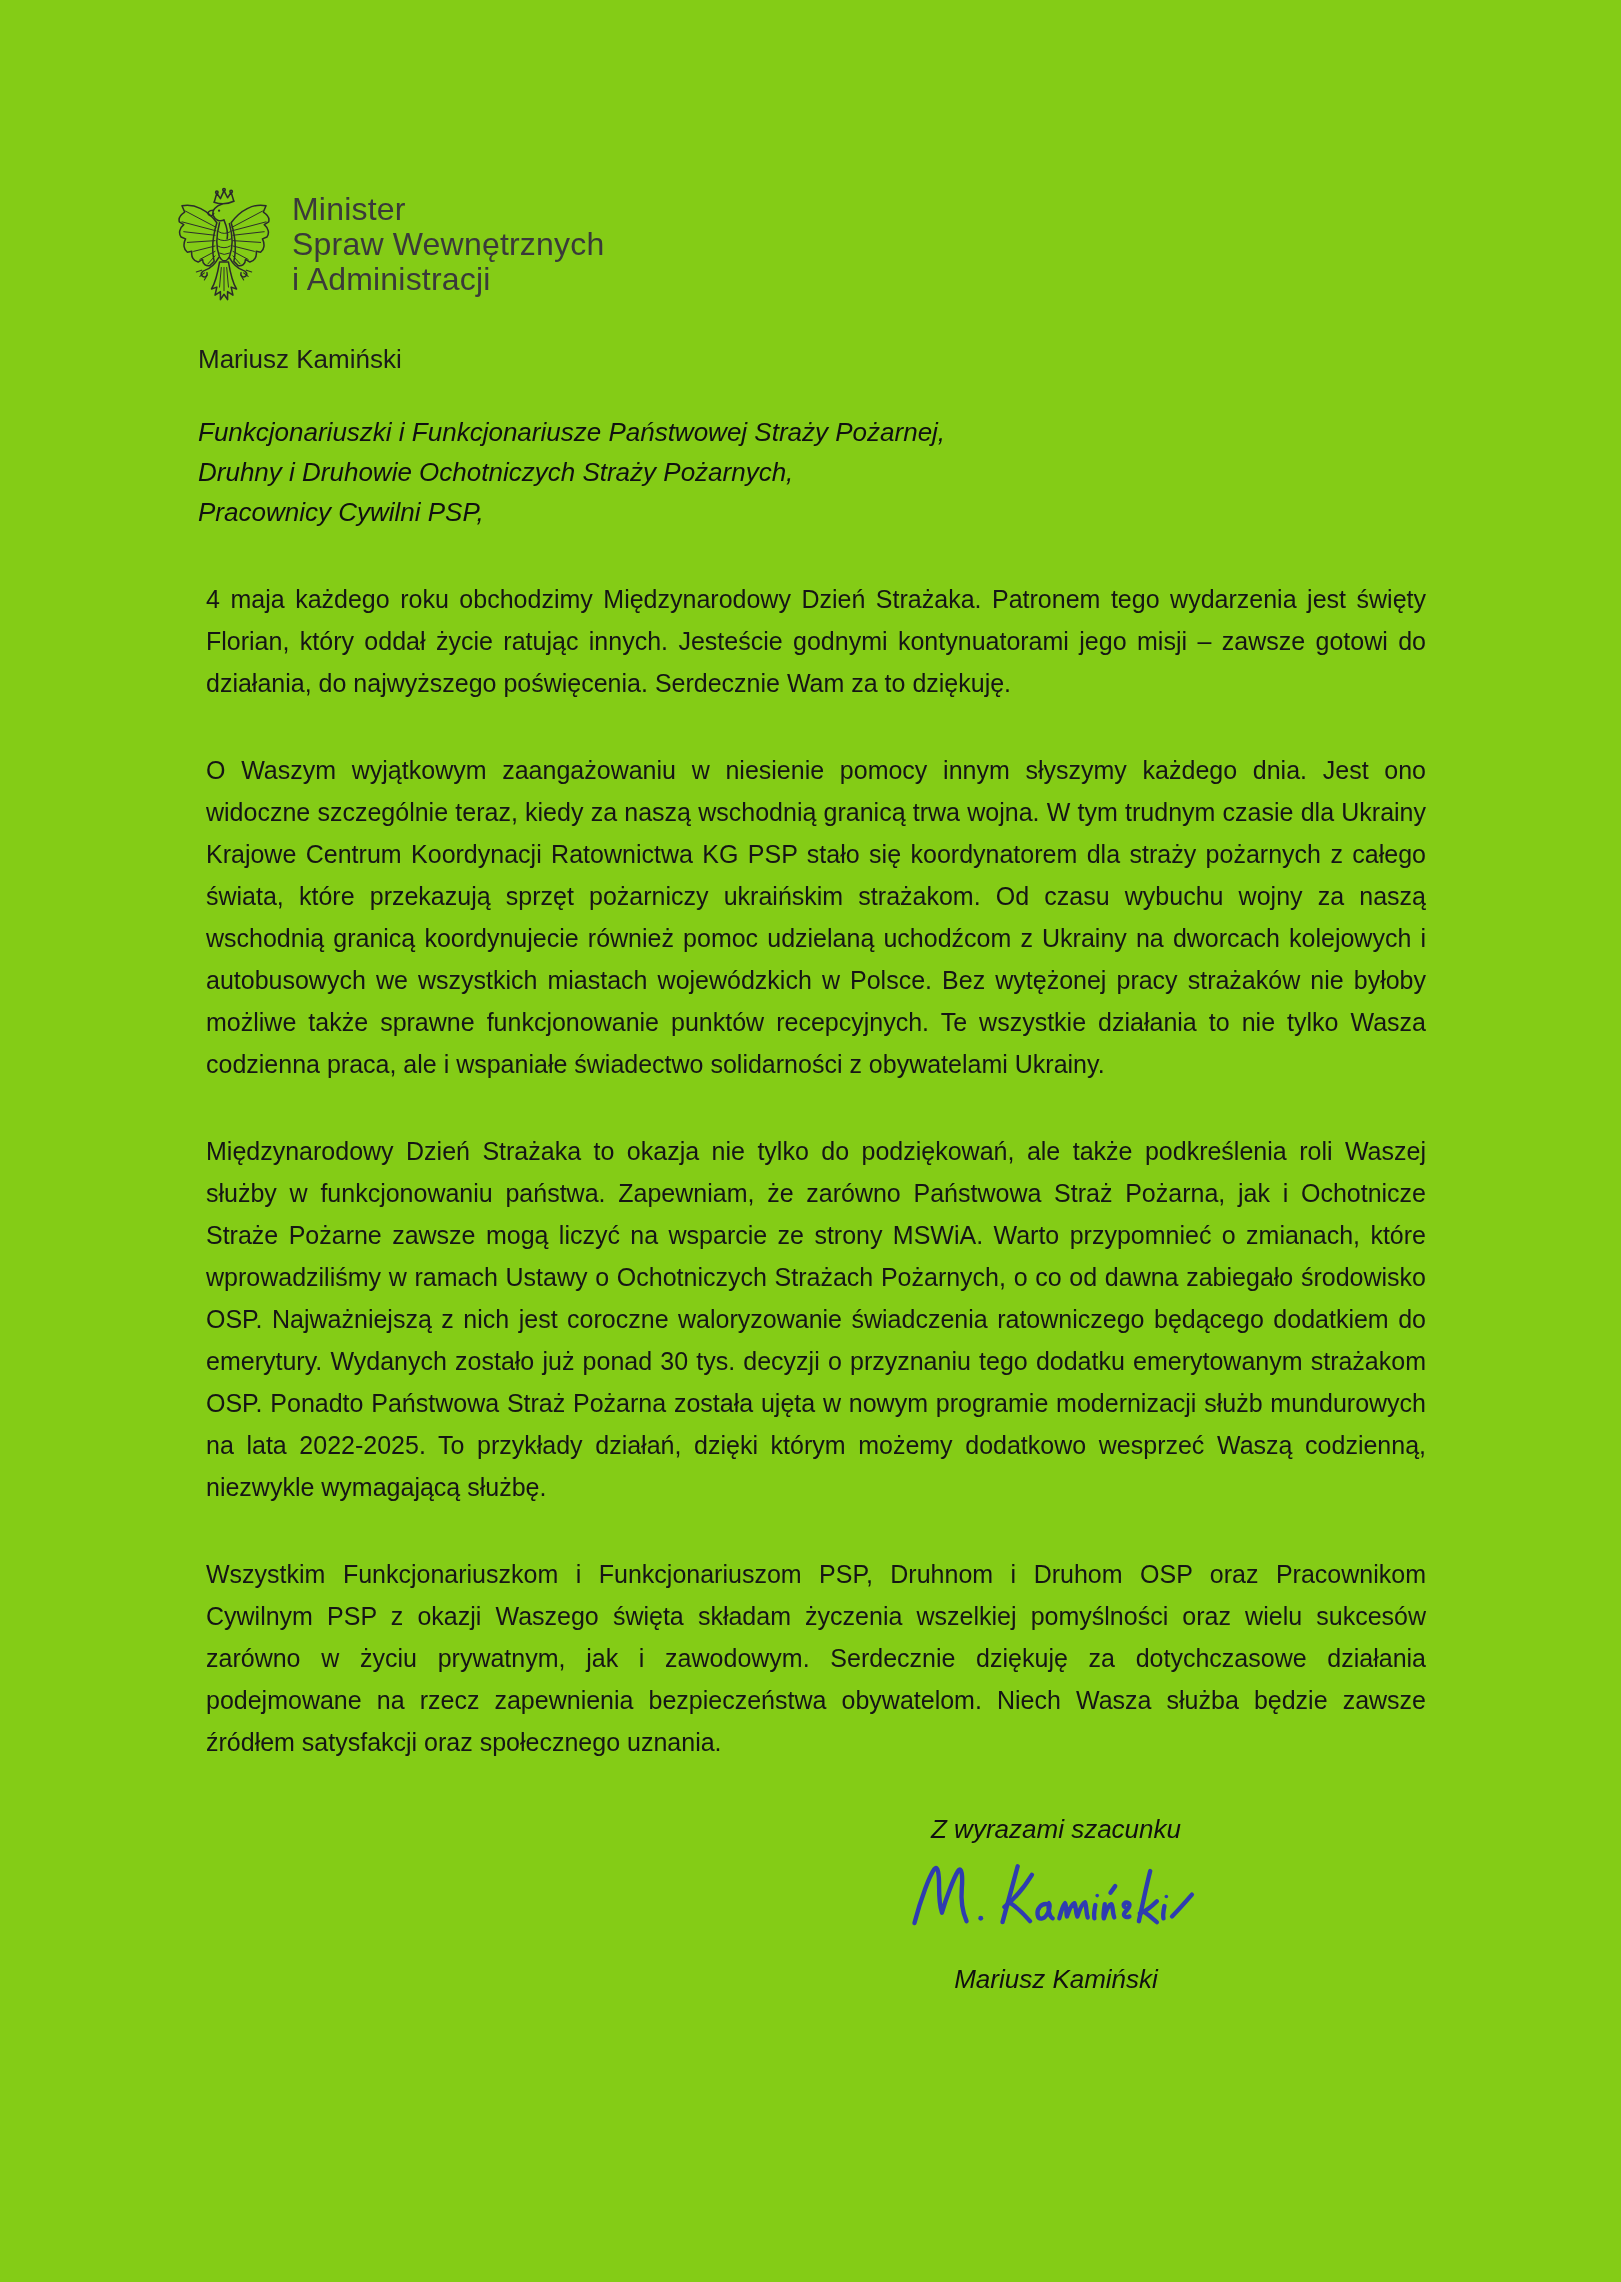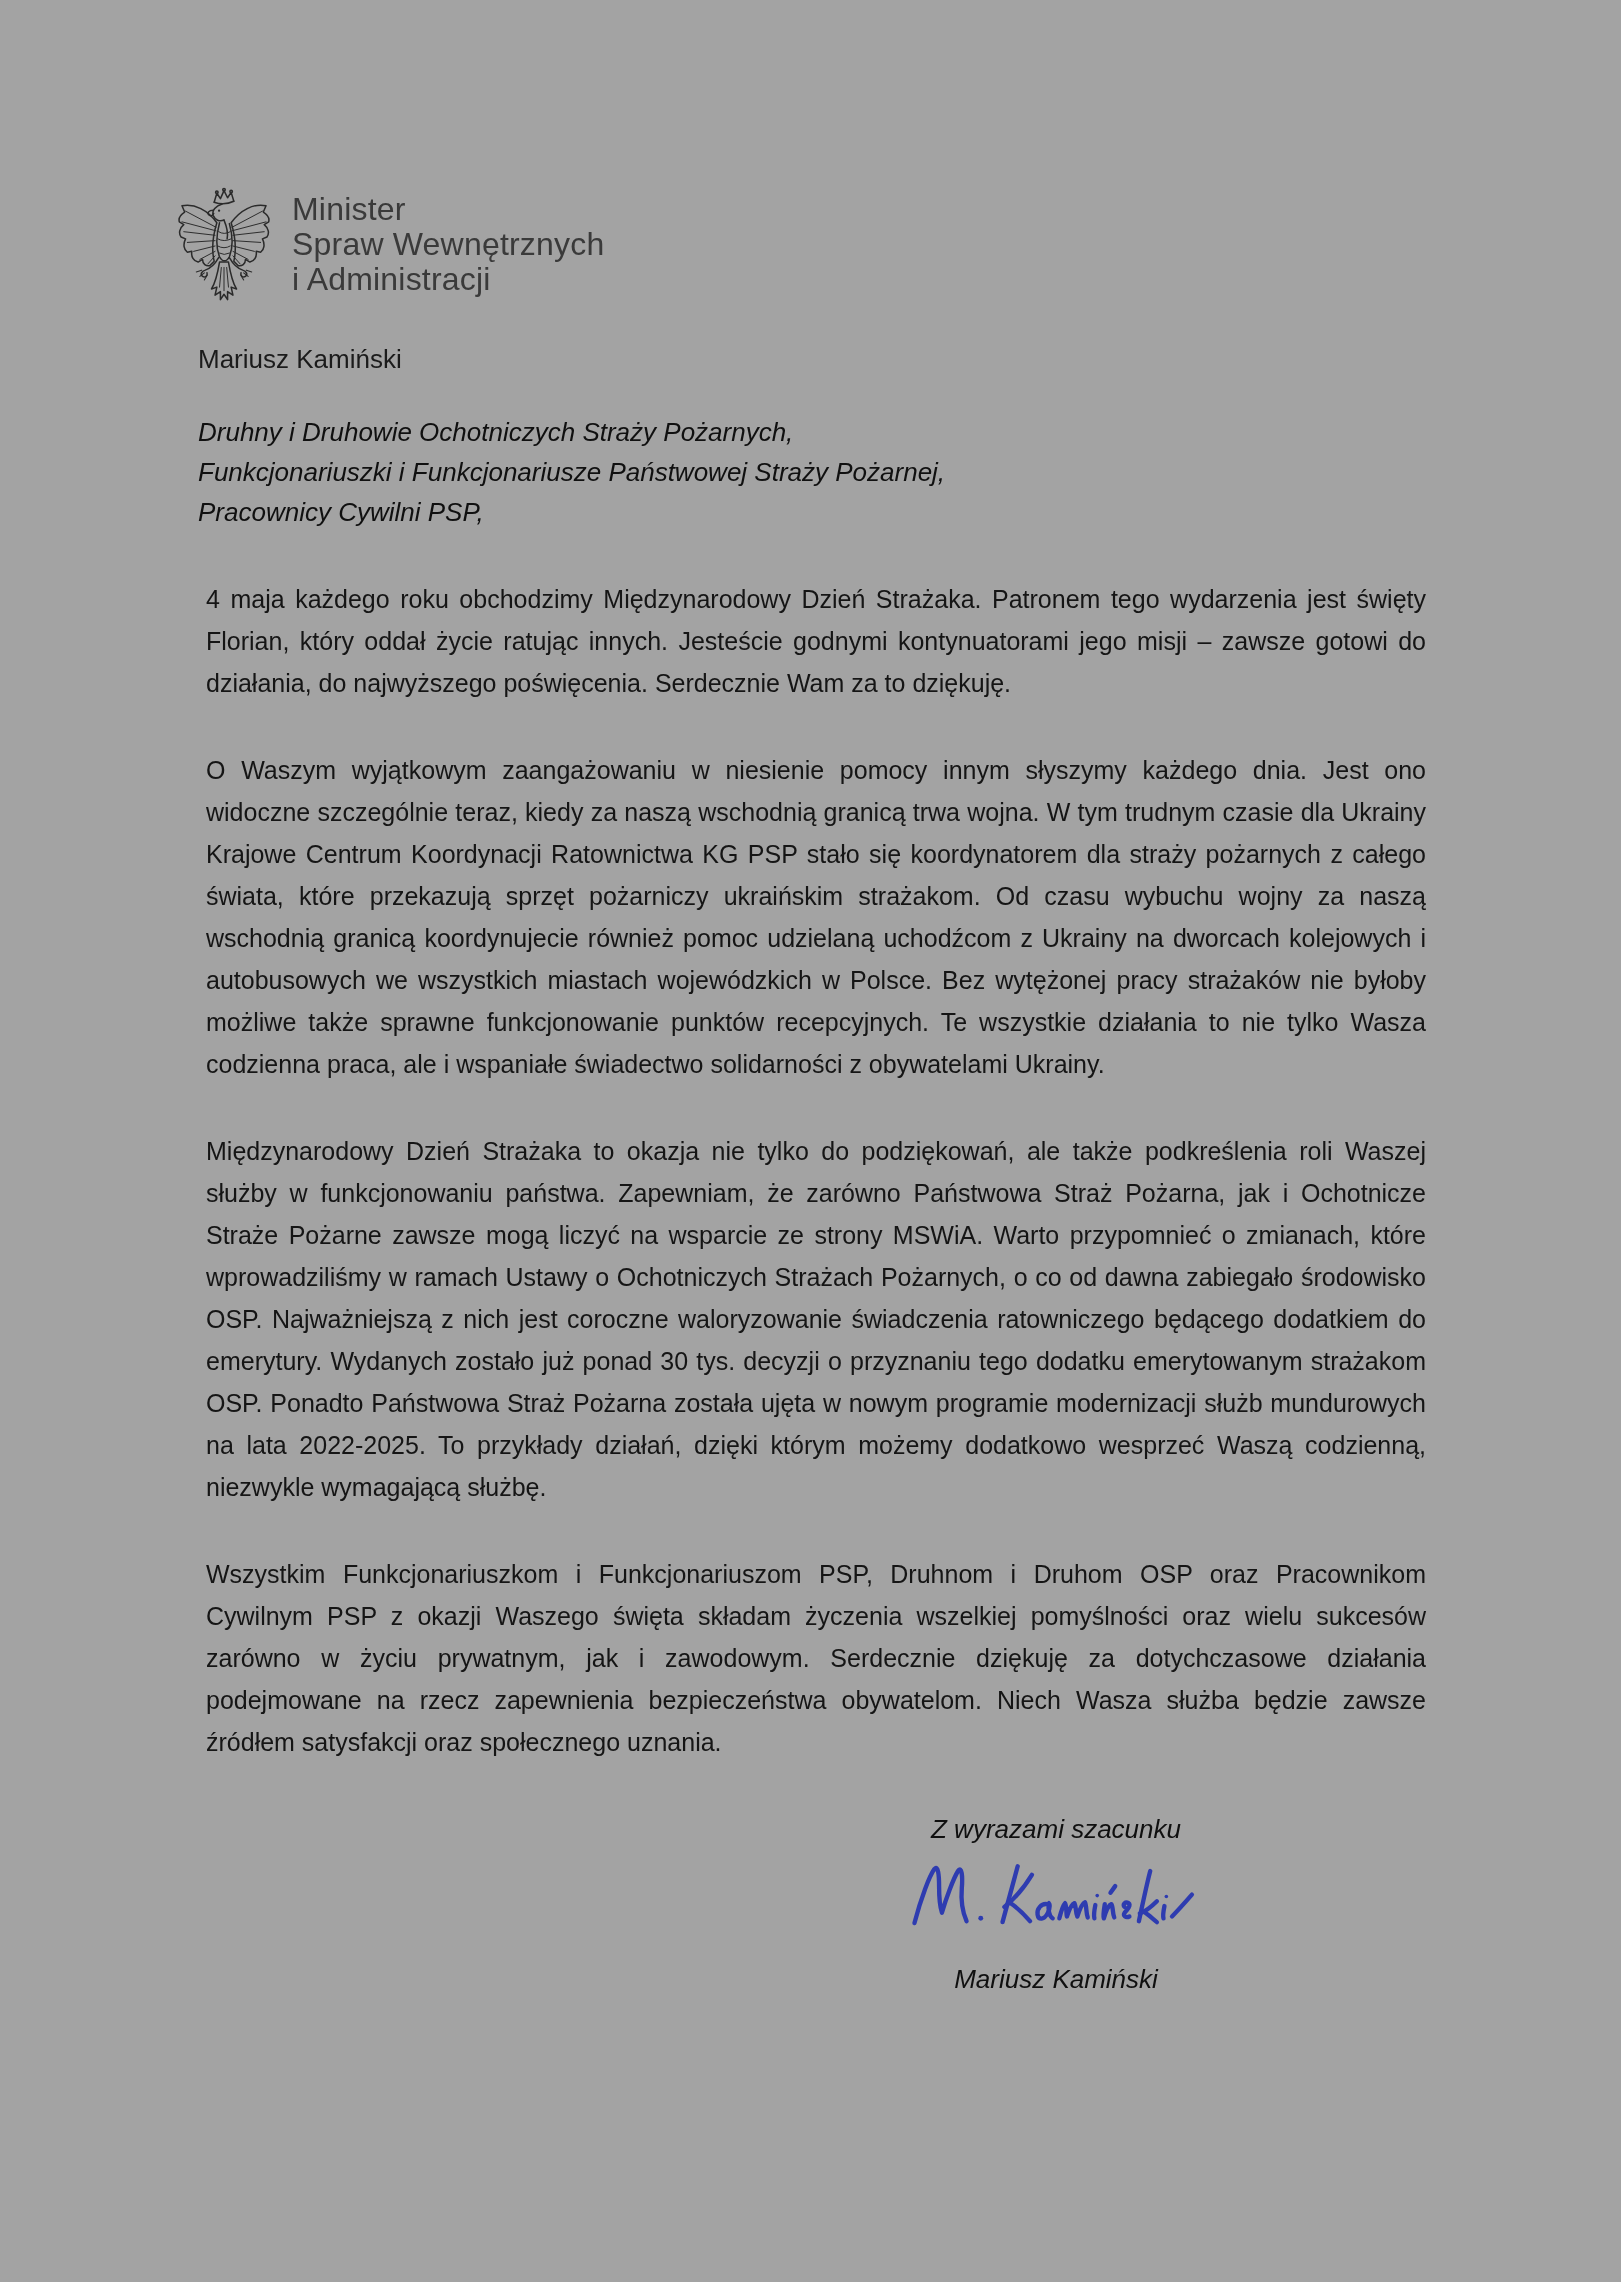--- a/index.html
+++ b/index.html
@@ -1,20 +1,20 @@
 <!DOCTYPE html>
 <html lang="pl" style="font-size:14.3px"><head>
 <meta charset="utf-8">
 <style>
   html, body { margin: 0; padding: 0; background: #ffffff; }
   .page {
     position: relative;
     width: 1622px;
     height: 2282px;
-    background: #a3a3a3;
+    background: #84cc16;
     font-family: "Liberation Sans", "DejaVu Sans", sans-serif;
     color: #1b1b1b;
     overflow: hidden;
   }
   
   .letterhead {
     position: absolute;
     left: 174px;
     top: 187px;
     display: flex;
@@ -122,22 +122,22 @@
       <div>Minister</div>
       <div>Spraw Wewnętrznych</div>
       <div>i Administracji</div>
     </div>
   </div>
 
   <div class="sender-name">Mariusz Kamiński</div>
 
   <div class="letter-body">
     <div class="salutation">
+      <div>Funkcjonariuszki i Funkcjonariusze Państwowej Straży Pożarnej,</div>
       <div>Druhny i Druhowie Ochotniczych Straży Pożarnych,</div>
-      <div>Funkcjonariuszki i Funkcjonariusze Państwowej Straży Pożarnej,</div>
       <div>Pracownicy Cywilni PSP,</div>
     </div>
     <p class="para">4 maja każdego roku obchodzimy Międzynarodowy Dzień Strażaka. Patronem tego wydarzenia jest święty Florian, który oddał życie ratując innych. Jesteście godnymi kontynuatorami jego misji – zawsze gotowi do działania, do najwyższego poświęcenia. Serdecznie Wam za to dziękuję.</p>
     <p class="para">O Waszym wyjątkowym zaangażowaniu w niesienie pomocy innym słyszymy każdego dnia. Jest ono widoczne szczególnie teraz, kiedy za naszą wschodnią granicą trwa wojna. W tym trudnym czasie dla Ukrainy Krajowe Centrum Koordynacji Ratownictwa KG PSP stało się koordynatorem dla straży pożarnych z całego świata, które przekazują sprzęt pożarniczy ukraińskim strażakom. Od czasu wybuchu wojny za naszą wschodnią granicą koordynujecie również pomoc udzielaną uchodźcom z Ukrainy na dworcach kolejowych i autobusowych we wszystkich miastach wojewódzkich w Polsce. Bez wytężonej pracy strażaków nie byłoby możliwe także sprawne funkcjonowanie punktów recepcyjnych. Te wszystkie działania to nie tylko Wasza codzienna praca, ale i wspaniałe świadectwo solidarności z obywatelami Ukrainy.</p>
     <p class="para">Międzynarodowy Dzień Strażaka to okazja nie tylko do podziękowań, ale także podkreślenia roli Waszej służby w funkcjonowaniu państwa. Zapewniam, że zarówno Państwowa Straż Pożarna, jak i Ochotnicze Straże Pożarne zawsze mogą liczyć na wsparcie ze strony MSWiA. Warto przypomnieć o zmianach, które wprowadziliśmy w ramach Ustawy o Ochotniczych Strażach Pożarnych, o co od dawna zabiegało środowisko OSP. Najważniejszą z nich jest coroczne waloryzowanie świadczenia ratowniczego będącego dodatkiem do emerytury. Wydanych zostało już ponad 30 tys. decyzji o przyznaniu tego dodatku emerytowanym strażakom OSP. Ponadto Państwowa Straż Pożarna została ujęta w nowym programie modernizacji służb mundurowych na lata 2022-2025. To przykłady działań, dzięki którym możemy dodatkowo wesprzeć Waszą codzienną, niezwykle wymagającą służbę.</p>
     <p class="para">Wszystkim Funkcjonariuszkom i Funkcjonariuszom PSP, Druhnom i Druhom OSP oraz Pracownikom Cywilnym PSP z okazji Waszego święta składam życzenia wszelkiej pomyślności oraz wielu sukcesów zarówno w życiu prywatnym, jak i zawodowym. Serdecznie dziękuję za dotychczasowe działania podejmowane na rzecz zapewnienia bezpieczeństwa obywatelom. Niech Wasza służba będzie zawsze źródłem satysfakcji oraz społecznego uznania.</p>
   </div>
 
   <div class="closing">
     <div class="closing-phrase">Z wyrazami szacunku</div>

